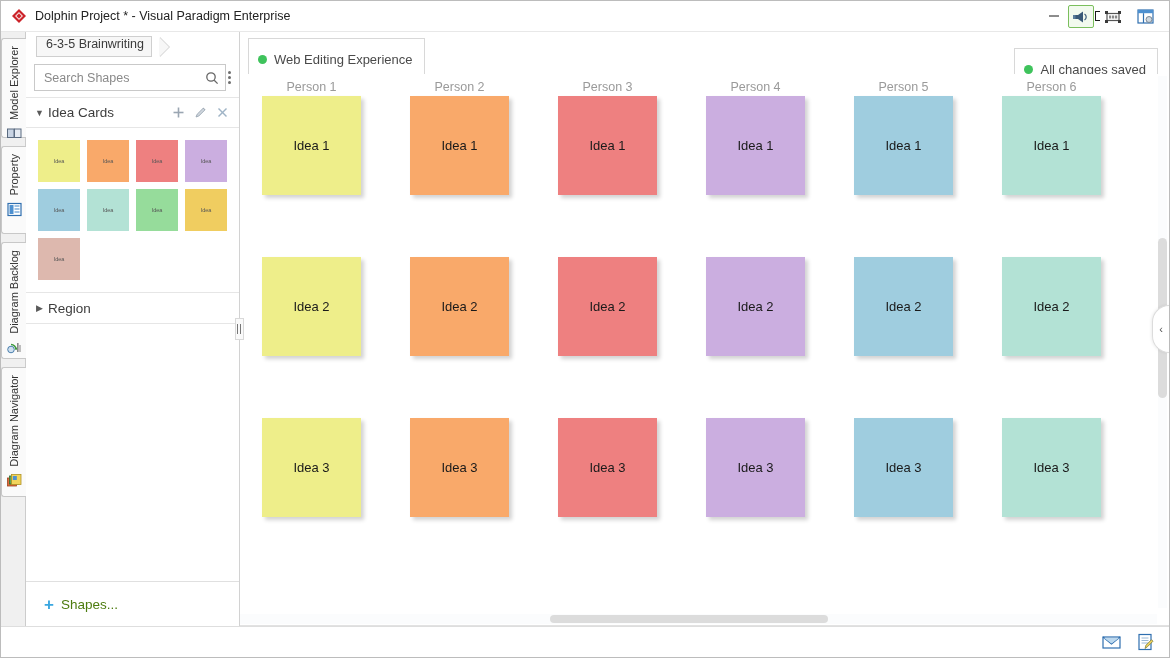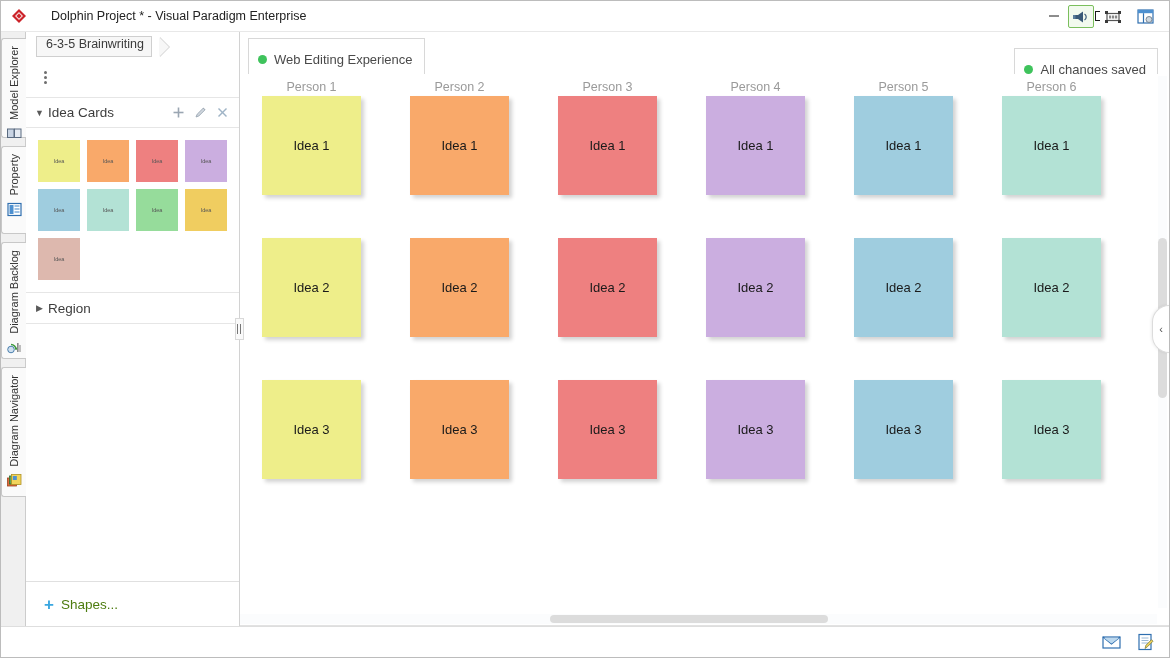--- a/index.html
+++ b/index.html
@@ -16,21 +16,20 @@
     border: 1px solid #bcbcbc;
     display: flex; flex-direction: column;
   }
 
   
   .titlebar {
     height: 31px; min-height: 31px;
     display: flex; align-items: center;
     background: #fff;
     border-bottom: 1px solid #e8e8e8;
-    gap: 16px;
   }
   .title-logo { width: 16px; height: 16px; margin-left: 10px; position: relative; }
   .title-logo svg { display: block; }
   .title-text {
     margin-left: 8px; font-size: 12.5px; color: #222;
     white-space: nowrap;
   }
   .winctrls { margin-left: auto; display: flex; height: 31px; }
   .winbtn {
     width: 46px; height: 31px;
@@ -267,21 +266,21 @@
     text-align: center;
     font-size: 12.5px;
     color: #9a9a9a;
     margin-bottom: 0;
     height: 16px;
   }
   .card {
     width: 99px; height: 99px;
     display: flex; align-items: center; justify-content: center;
     font-size: 13px; color: #1a1a1a;
-    margin-bottom: 43px;
+    margin-bottom: 62px;
     box-shadow: 3px 3px 4px rgba(0,0,0,0.18);
   }
 
   
   .vscroll {
     position: absolute; right: 2px; top: 2px; bottom: 18px;
     width: 9px;
     background: #fbfcfd;
   }
   .vthumb {
@@ -417,20 +416,29 @@
     <div class="leftpanel">
 
       <div class="bc-bar">
         <span class="breadcrumb">
           <span>6-3-5 Brainwriting</span>
         </span>
         <span class="bc-arrow"></span>
       </div>
 
       <div class="search-row">
+        <div class="search-box">
+          <input class="search-input" type="text" placeholder="Search Shapes" style="">
+          <span class="search-ico">
+            <svg width="14" height="14" viewBox="0 0 14 14">
+              <circle cx="6" cy="6" r="4.2" fill="none" stroke="#666" stroke-width="1.3"></circle>
+              <line x1="9.2" y1="9.2" x2="12.6" y2="12.6" stroke="#666" stroke-width="1.3"></line>
+            </svg>
+          </span>
+        </div>
         <div class="kebab">
           <i></i>
             <i></i>
             <i></i>
         </div>
       </div>
 
       <div class="section-hdr">
         <span class="tri">▼</span>
         <span class="section-title">Idea Cards</span>

